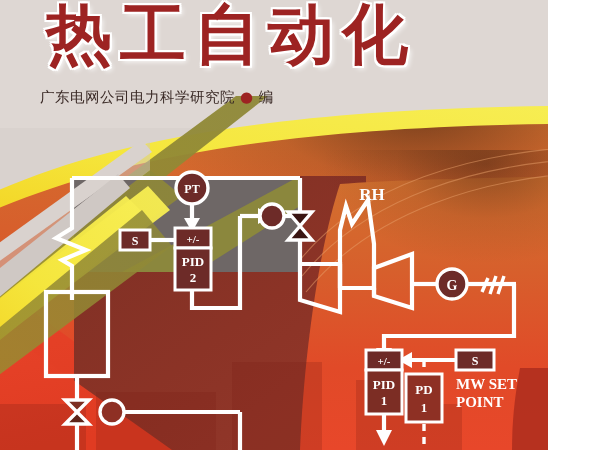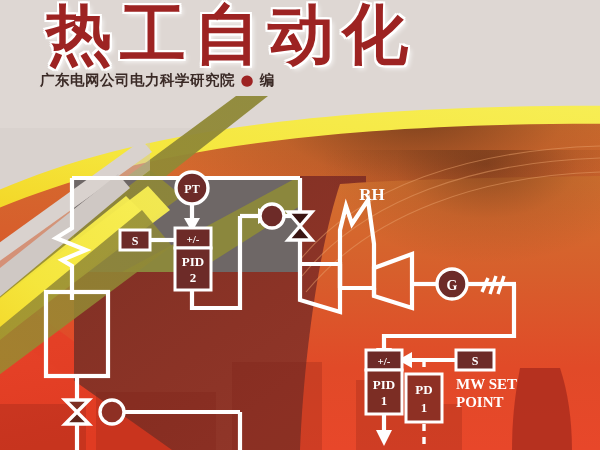--- a/index.html
+++ b/index.html
@@ -1,39 +1,39 @@
 <!DOCTYPE html>
 <html><head>
 <meta charset="utf-8">
 <style>
   html,body{margin:0;padding:0;background:#fff;}
   body{font-family:"Liberation Sans",sans-serif;}
   #cover{
-    position:relative;width:600px;height:450px;overflow:hidden;
+    position:relative;width:548px;height:450px;overflow:hidden;
     background:#d9d2ce;
   }
   
   .bg-svg{position:absolute;left:0;top:0;width:600px;height:450px;}
   
   #title-block{position:absolute;left:0;top:0;width:600px;z-index:30;}
   #book-title{
     position:absolute;left:46px;top:-2px;
     font-family:"DejaVu Sans","Liberation Sans",sans-serif;
     font-size:66px;font-weight:700;letter-spacing:8px;
     color:#9d2322;line-height:1.12;
     text-shadow:
       2px 0 0 #fff,-2px 0 0 #fff,0 2px 0 #fff,0 -2px 0 #fff,
       2px 2px 0 #fff,-2px 2px 0 #fff,2px -2px 0 #fff,-2px -2px 0 #fff,
       3px 3px 5px rgba(255,255,255,.85);
     white-space:nowrap;
   }
   #byline{
-    position:absolute;left:40px;top:71px;
+    position:absolute;left:40px;top:88px;
     font-family:"DejaVu Sans","Liberation Sans",sans-serif;
-    font-size:14.5px;font-weight:700;color:#3a2a26;letter-spacing:.5px;
+    font-size:14.5px;font-weight:400;color:#3a2a26;letter-spacing:.5px;
     white-space:nowrap;
   }
   #byline .dot{color:#9d2322;font-size:15px;}
   
   #diagram{position:absolute;left:0;top:0;width:600px;height:450px;z-index:20;}
   .dlabel{
     font-family:"Liberation Serif","DejaVu Serif",serif;
     fill:#ffffff;font-weight:700;
     paint-order:stroke fill;
   }

